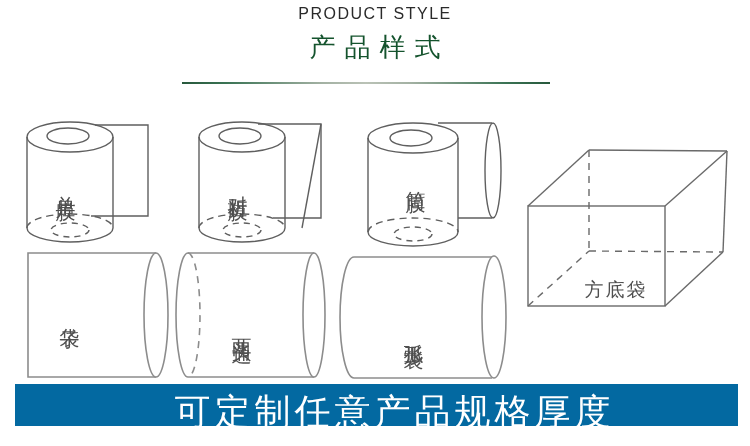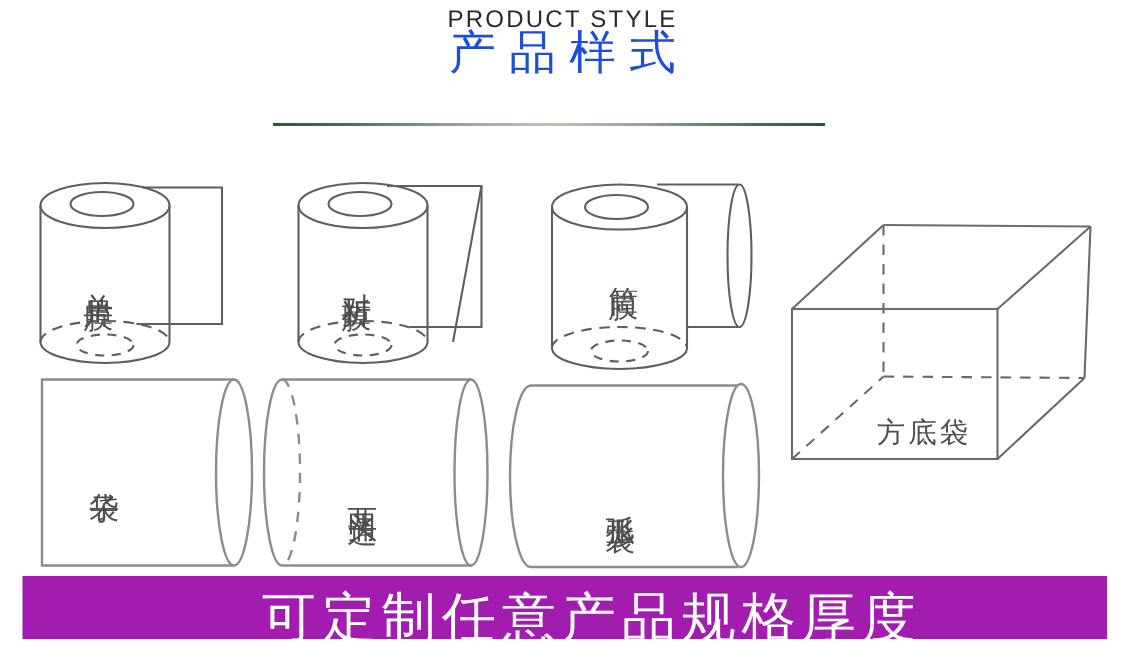--- a/index.html
+++ b/index.html
@@ -6,38 +6,38 @@
   .stage{
     position:relative;width:750px;height:426px;overflow:hidden;
     background:#ffffff;font-family:"DejaVu Sans","Liberation Sans",sans-serif;padding-left:24px;
   }
   .title-en{
     position:absolute;left:0;top:5px;width:750px;text-align:center;
     font-size:16px;letter-spacing:1.5px;color:#2a2a2a;font-weight:500;
     font-family:"Liberation Sans","DejaVu Sans",sans-serif;
   }
   .title-zh{
-    position:absolute;left:0;top:14px;width:750px;text-align:center;
-    font-size:31px;letter-spacing:9px;padding-left:9px;box-sizing:border-box;
-    color:#1d4ed8;font-family:"DejaVu Serif","Liberation Serif",serif;
+    position:absolute;left:0;top:30px;width:750px;text-align:center;
+    font-size:26px;letter-spacing:9px;padding-left:9px;box-sizing:border-box;
+    color:#14532d;font-family:"DejaVu Serif","Liberation Serif",serif;
   }
   .divider{
     position:absolute;left:182px;top:82px;width:368px;height:2px;
     background:linear-gradient(90deg,#27583c 0%,#3a7354 12%,#a3b1a3 38%,#bac2b6 50%,#a3b1a3 62%,#3a7354 88%,#27583c 100%);
   }
   svg.draw{position:absolute;left:0;top:0;}
   .lbl{
     position:absolute;color:#4f4f4f;font-size:20px;line-height:1.0;
     transform:translate(-50%,-50%);white-space:nowrap;
   }
   .v{writing-mode:vertical-rl;text-orientation:upright;letter-spacing:3px;}
   .lbl-box{font-size:19px;letter-spacing:2px;margin-left:16px;}
   .banner{
     position:absolute;left:15px;top:384px;width:723px;height:57px;
-    background:#a21caf;display:flex;align-items:center;justify-content:center;
+    background:#0369a1;display:flex;align-items:center;justify-content:center;
   }
   .banner span{
     color:#ffffff;font-size:36px;letter-spacing:4px;transform:translateX(18px);
     font-family:"DejaVu Serif","Liberation Serif",serif;
   }
 </style>
 </head>
 <body>
 
 <div class="stage">

